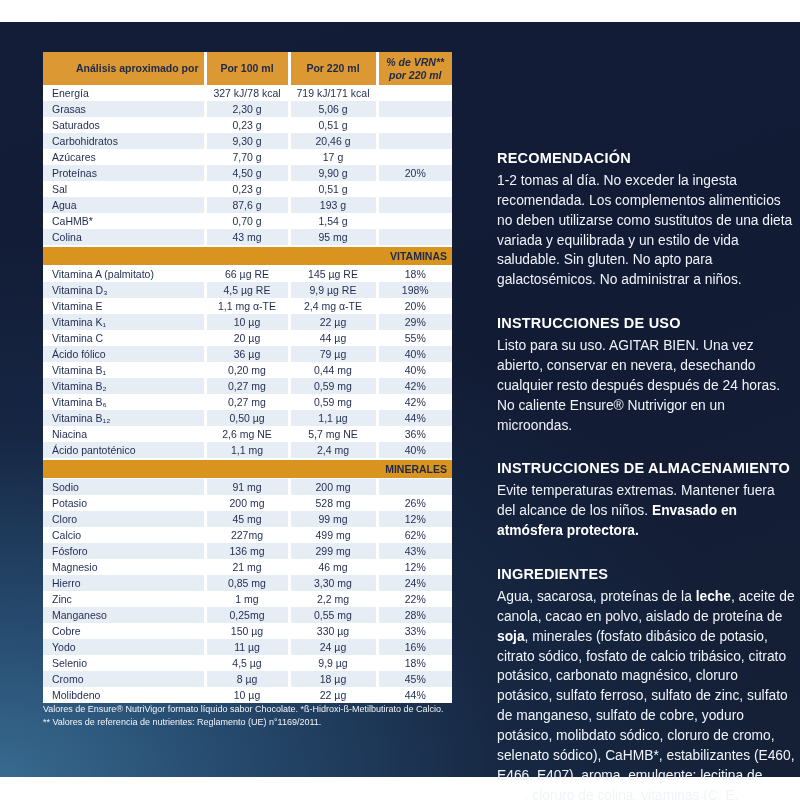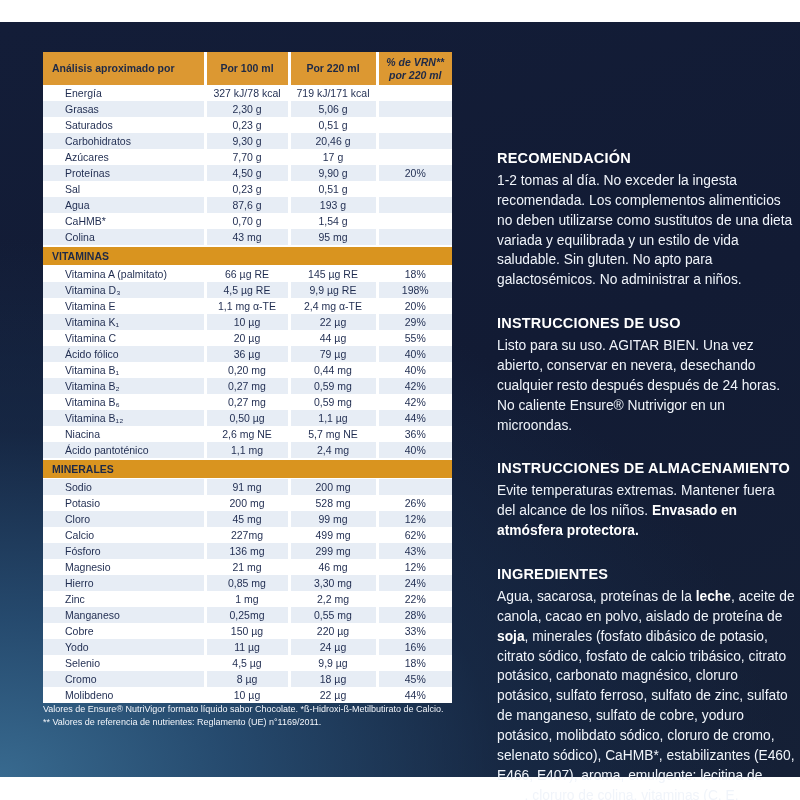--- a/index.html
+++ b/index.html
@@ -13,35 +13,35 @@
   }
   
   .table-wrap { position:absolute; left:43px; top:30px; width:409px; }
   table.nutri { width:409px; border-collapse:collapse; table-layout:fixed; }
   table.nutri col.w0 { width:162px; } table.nutri col.w1 { width:84px; }
   table.nutri col.w2 { width:88px; }  table.nutri col.w3 { width:75px; }
   table.nutri th {
     background:#DC9832; color:#1d2947; font-size:10.5px; font-weight:700;
     padding:4px 5px; vertical-align:middle; line-height:12.5px;
   }
-  table.nutri th.c0 { text-align:left; padding-left:9px; }
+  table.nutri th.c0 { text-align:right; padding-left:9px; }
   table.nutri th.c1, table.nutri th.c2, table.nutri th.c3 { text-align:center; border-left:3px solid #ffffff; }
   table.nutri th.c3 { white-space:pre-line;font-style:italic; }
   table.nutri td {
     color:#1f2c50; font-size:10.5px; line-height:13px; padding:1.5px 5px;
     background:#ffffff; vertical-align:middle;
   }
-  table.nutri tr.data-row td.c0 { text-align:left; padding-left:22px; }
+  table.nutri tr.data-row td.c0 { text-align:left; padding-left:9px; }
   table.nutri tr.data-row td.c0.indent { }
   table.nutri tr.data-row td.c1, table.nutri tr.data-row td.c2, table.nutri tr.data-row td.c3
     { text-align:center; border-left:3px solid #ffffff; }
   table.nutri tr.data-row.alt td { background:#e7edf5; }
   table.nutri tr.section-row td {
     background:#D9941F; color:#1d2947; font-weight:700; font-size:10.5px;
-    padding:2.5px 5px 2.5px 9px; border-top:2px solid #ffffff; border-bottom:1px solid #ffffff;
+    padding:2.5px 5px 2.5px 9px; border-top:2px solid #ffffff; border-bottom:1px solid #ffffff;text-align:right;
   }
   .footnotes { color:#f3f6fb; font-size:9px; line-height:1.4; white-space:nowrap; }
   
   .right-col { position:absolute; left:497px; top:128px; width:298px; color:#f0f4fa; }
   .right-col section { margin-bottom:25px; }
   .right-col h3 { color:#ffffff; font-size:14.5px; font-weight:700; letter-spacing:.2px; margin-bottom:5px; }
   .right-col p { font-size:13.8px; line-height:1.44; }
   .right-col .b, .mfr .b { font-weight:700; color:#ffffff; }
 </style>
 </head>
@@ -256,21 +256,21 @@
             </tr>
             <tr class="data-row alt">
               <td class="c0">Manganeso</td>
               <td class="c1">0,25mg</td>
               <td class="c2">0,55 mg</td>
               <td class="c3">28%</td>
             </tr>
             <tr class="data-row">
               <td class="c0">Cobre</td>
               <td class="c1">150 µg</td>
-              <td class="c2">220 µg</td>
+              <td class="c2">330 µg</td>
               <td class="c3">33%</td>
             </tr>
             <tr class="data-row alt">
               <td class="c0">Yodo</td>
               <td class="c1">11 µg</td>
               <td class="c2">24 µg</td>
               <td class="c3">16%</td>
             </tr>
             <tr class="data-row">
               <td class="c0">Selenio</td>

